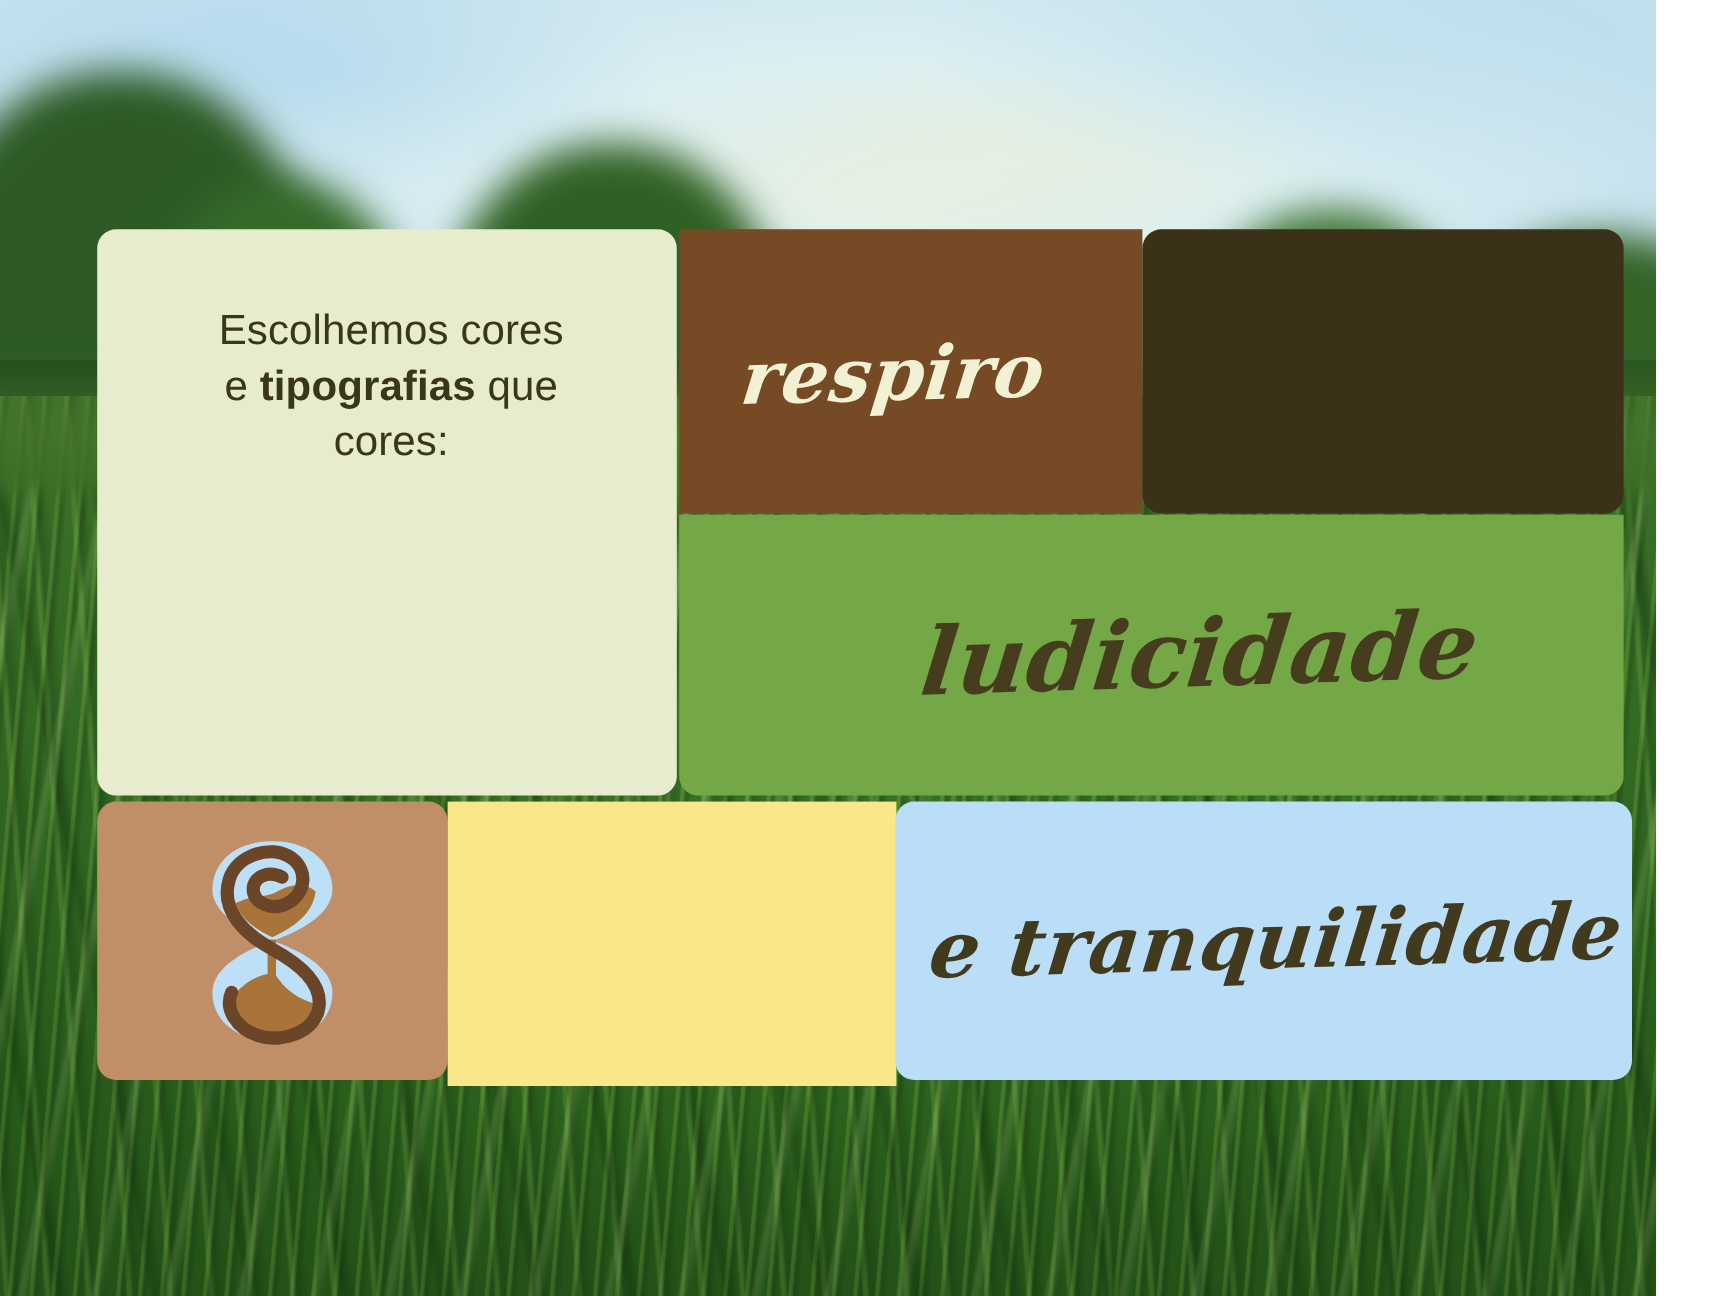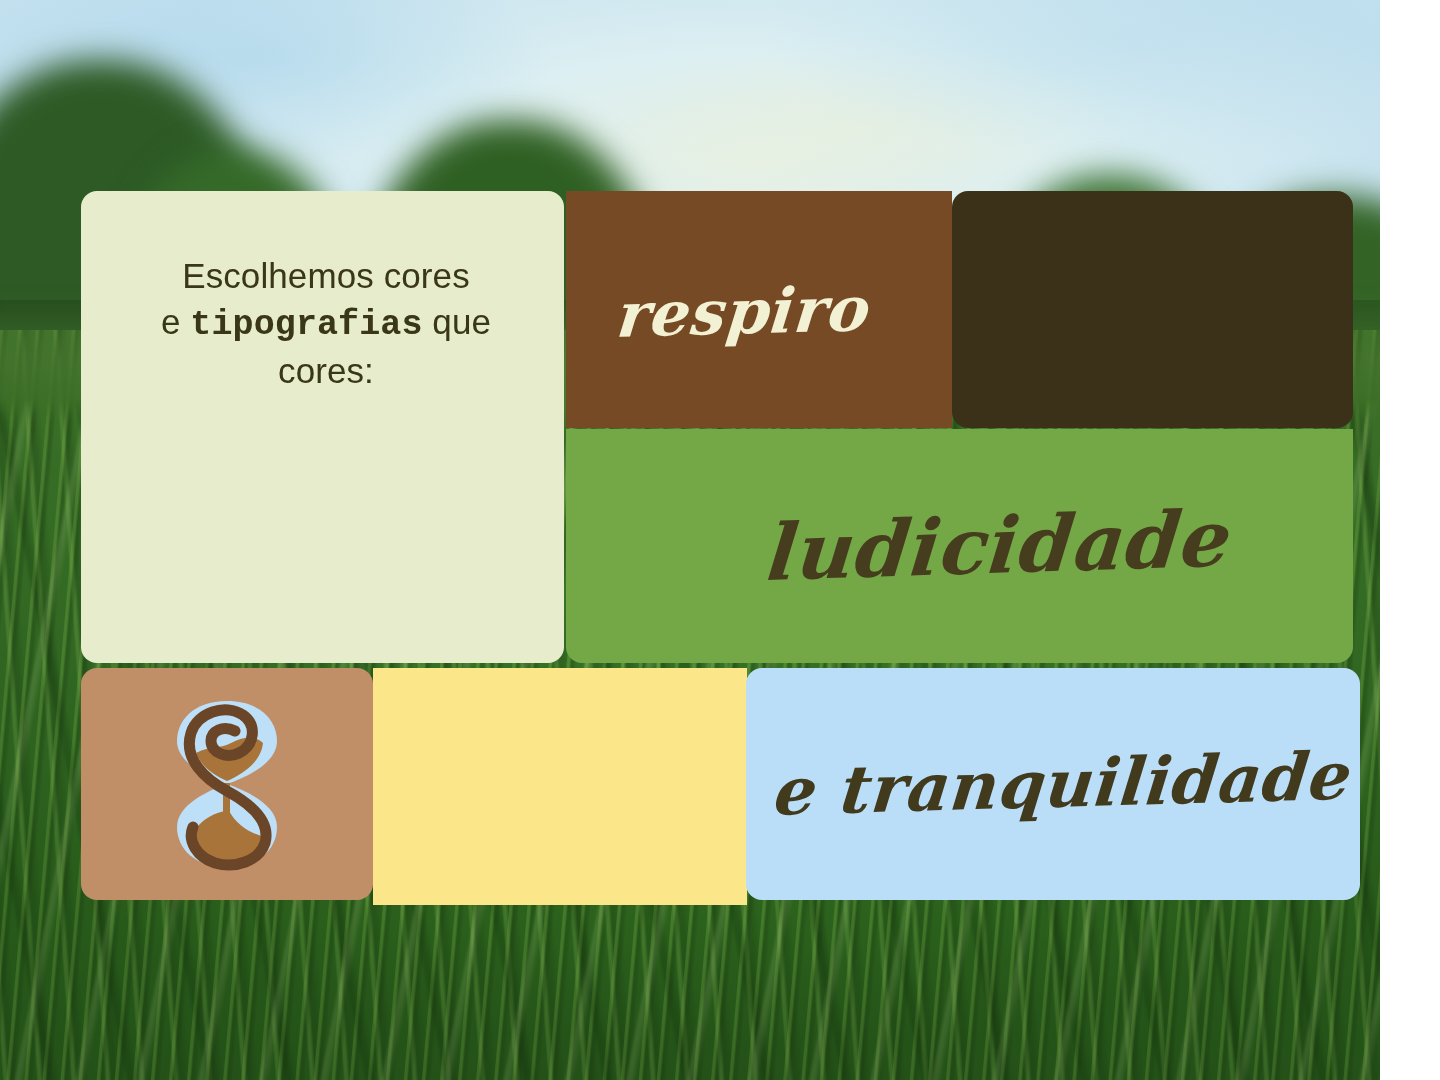--- a/index.html
+++ b/index.html
@@ -118,21 +118,21 @@
     padding: 62px 44px 0 51px;
   }
   .intro-text {
     margin: 0;
     color: #3a3618;
     font-size: 35px;
     line-height: 1.32;
     font-weight: 400;
     letter-spacing: .1px;
   }
-  .intro-text b { font-weight: 700; font-family: Liberation Mono, monospace; }
+  .intro-text b { font-weight: 700; }
 
   .card-respiro {
     left: 566px; top: 191px; width: 386px; height: 237px;
     background: #764a25;
     border-radius: 0;
     display: flex; align-items: center; justify-content: center;
   }
   .card-darkbrown {
     left: 952px; top: 191px; width: 401px; height: 237px;
     background: #3b3018;

